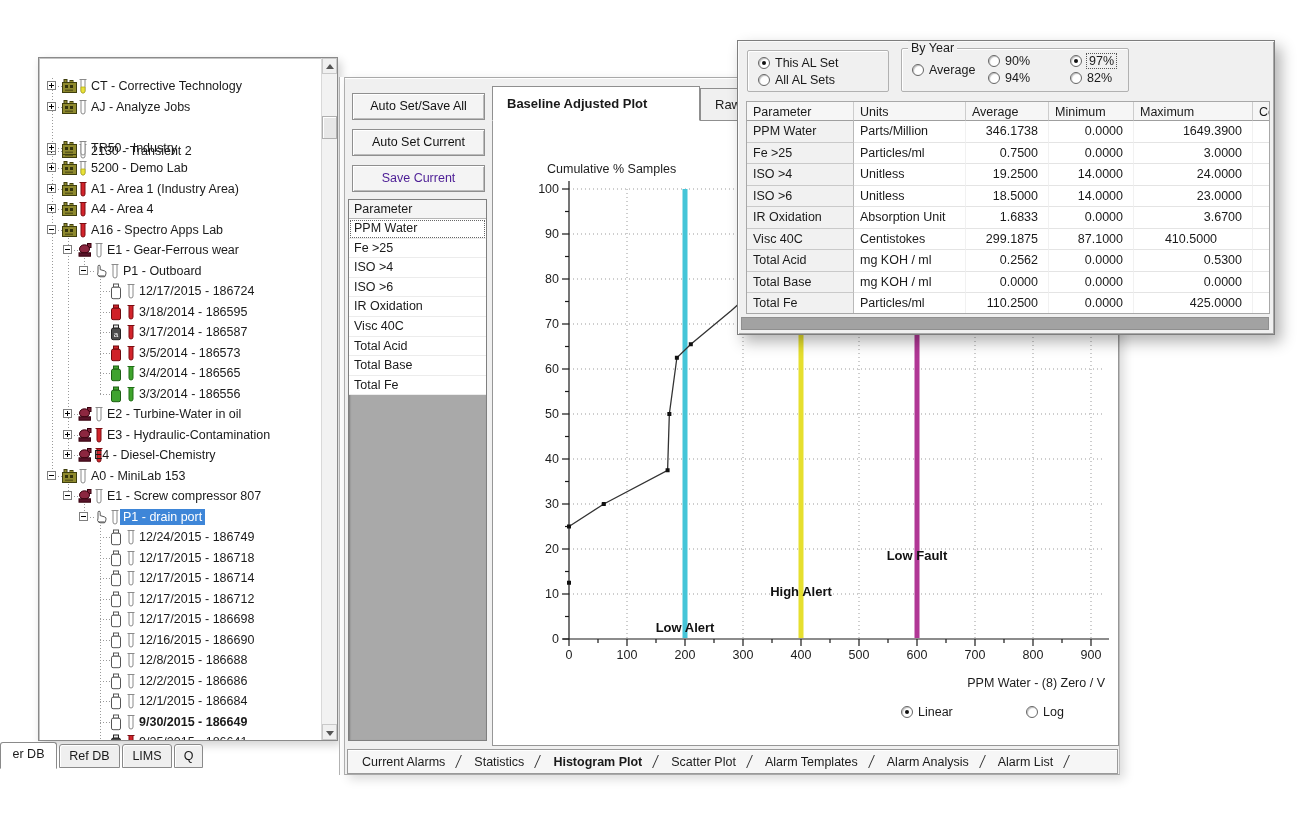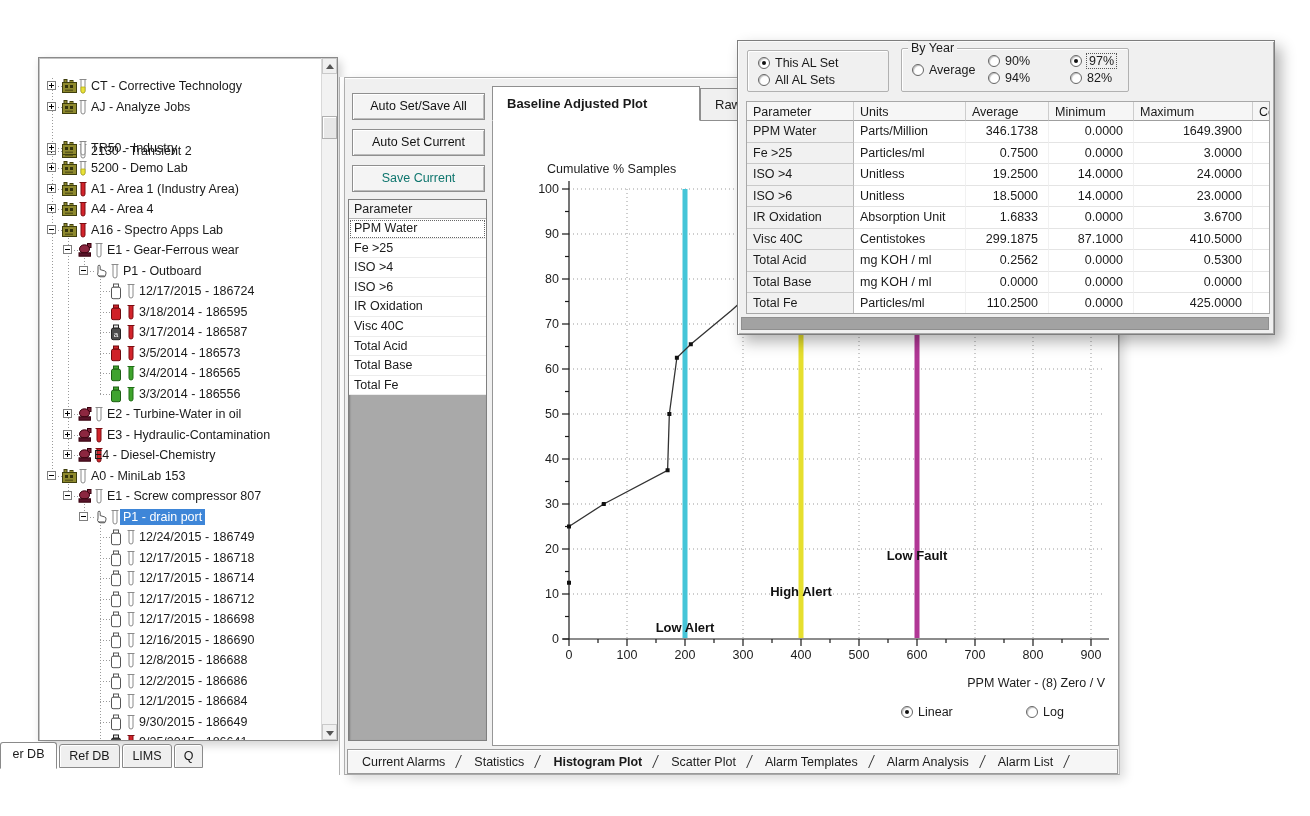--- a/index.html
+++ b/index.html
@@ -36,21 +36,21 @@
 
   
   .splitter{position:absolute;left:339px;top:77px;width:6px;height:698px;border-left:1px solid #b3b3b3;border-right:1px solid #b3b3b3;background:#fdfdfd}
 
   
   .right-panel{position:absolute;left:345px;top:77px;width:775px;height:698px;background:#f0f0f0;
     border-top:1px solid #a9a9a9;border-right:1px solid #bdbdbd;border-bottom:1px solid #a9a9a9;
     box-shadow:inset 0 1px 0 #fff,4px 4px 10px rgba(0,0,0,.15)}
   .btn{position:absolute;left:7px;width:133px;height:27px;background:#f4f4f4;border:1px solid #8f8f8f;
     box-shadow:inset 1px 1px 0 #fff,inset -1px -1px 0 #bcbcbc;font-size:12.5px;text-align:center;line-height:25px;color:#111;font-family:inherit}
-  .btn.disabled{color:#0f766e}
+  .btn.disabled{color:#4c1d95}
 
   .plist-wrap{position:absolute;left:3px;top:121px;width:139px;height:542px;background:#a9a9a9;border:1px solid #7f7f7f;
     box-shadow:inset 1px 1px 2px rgba(0,0,0,.25);overflow:hidden}
   .plist-head{height:19px;background:#f4f4f4;border-bottom:1px solid #b5b5b5;padding:2px 5px;font-size:12.5px}
   .pitem{height:19.6px;padding:2px 5px;border-bottom:1px solid #ececec;font-size:12.5px;background:#fff;white-space:nowrap}
   .pitem.psel{outline:1px dotted #666;outline-offset:-2px}
 
   
   .ptab{position:absolute;background:#f0f0f0;border:1px solid #8f8f8f;font-size:13px;white-space:nowrap;overflow:hidden}
   .ptab.t1{left:147px;top:8px;height:35px;width:208px;background:#fff;border-bottom:1px solid #fff;font-weight:bold;z-index:3;padding:9px 0 0 14px}
@@ -575,21 +575,21 @@
           <span class="ticon" style="left: 69px;"><svg width="14" height="17" viewBox="0 0 14 17">
               <rect x="4.5" y="1" width="5" height="3.2" fill="#ffffff" stroke="#555"></rect>
               <rect x="2.5" y="4.2" width="9" height="11.5" rx="1.6" fill="#ffffff" stroke="#555"></rect>
             </svg></span>
           <span class="ticon" style="left: 86px;"><svg width="10" height="18" viewBox="0 0 10 18">
               <path d="M3 1.5 V13 a2 2 0 0 0 4 0 V1.5" fill="#ffffff" stroke="#8a8a8a" stroke-width="1"></path>
               <line x1="1.5" y1="1.5" x2="8.5" y2="1.5" stroke="#8a8a8a" stroke-width="1"></line>
             </svg></span>
           <span class="tlabel" style="left: 96px;">12/1/2015 - 186684</span>
         </div>
-        <div class="trow" style="top: 653.5px;">
+        <div class="trow" style="top: 653.5px; font-weight: bold;">
           <span class="hstub" style="left: 60px; width: 12px;"></span>
           <span class="ticon" style="left: 69px;"><svg width="14" height="17" viewBox="0 0 14 17">
               <rect x="4.5" y="1" width="5" height="3.2" fill="#ffffff" stroke="#555"></rect>
               <rect x="2.5" y="4.2" width="9" height="11.5" rx="1.6" fill="#ffffff" stroke="#555"></rect>
             </svg></span>
           <span class="ticon" style="left: 86px;"><svg width="10" height="18" viewBox="0 0 10 18">
               <path d="M3 1.5 V13 a2 2 0 0 0 4 0 V1.5" fill="#ffffff" stroke="#8a8a8a" stroke-width="1"></path>
               <line x1="1.5" y1="1.5" x2="8.5" y2="1.5" stroke="#8a8a8a" stroke-width="1"></line>
             </svg></span>
           <span class="tlabel" style="left: 96px;">9/30/2015 - 186649</span>
@@ -814,21 +814,21 @@
           <span class="pc pdata num" style="width: 83px;">1.6833</span>
           <span class="pc pdata num" style="width: 85px;">0.0000</span>
           <span class="pc pdata num" style="width: 119px;">3.6700</span>
           <span class="pc pdata num" style="width: 60px;"></span>
         </div>
         <div class="prow">
           <span class="pc pparam" style="width: 107px;">Visc 40C</span>
           <span class="pc pdata" style="width: 112px;">Centistokes</span>
           <span class="pc pdata num" style="width: 83px;">299.1875</span>
           <span class="pc pdata num" style="width: 85px;">87.1000</span>
-          <span class="pc pdata num" style="width: 119px;">410.5000</span>
+          <span class="pc pdata num" style="width: 119px; text-align: center;">410.5000</span>
           <span class="pc pdata num" style="width: 60px;"></span>
         </div>
         <div class="prow">
           <span class="pc pparam" style="width: 107px;">Total Acid</span>
           <span class="pc pdata" style="width: 112px;">mg KOH / ml</span>
           <span class="pc pdata num" style="width: 83px;">0.2562</span>
           <span class="pc pdata num" style="width: 85px;">0.0000</span>
           <span class="pc pdata num" style="width: 119px;">0.5300</span>
           <span class="pc pdata num" style="width: 60px;"></span>
         </div>

